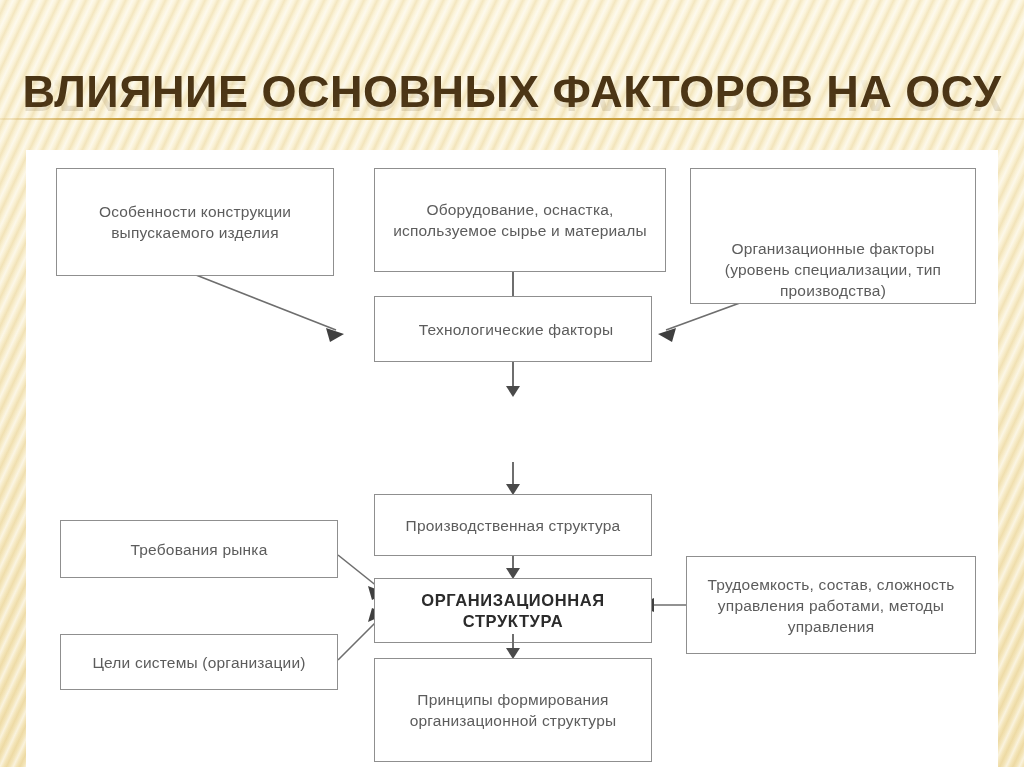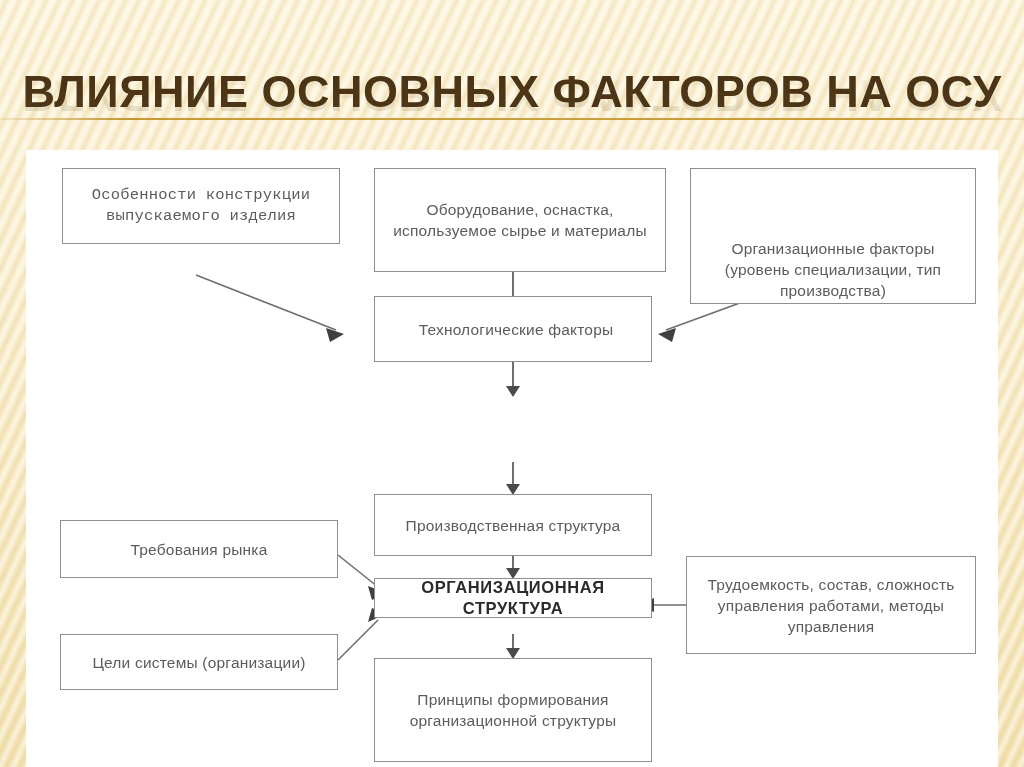--- a/index.html
+++ b/index.html
@@ -172,21 +172,21 @@
         <path d="M 312 405 L 352 437" stroke="#6e6e6e" stroke-width="1.6" fill="none"></path>
         <polygon points="360,443 342,436 346,450" fill="#3f3f3f"></polygon>
 
         <path d="M 312 510 L 352 470" stroke="#6e6e6e" stroke-width="1.6" fill="none"></path>
         <polygon points="360,464 346,458 342,472" fill="#3f3f3f"></polygon>
 
         <path d="M 660 455 L 622 455" stroke="#6e6e6e" stroke-width="1.6" fill="none"></path>
         <polygon points="612,455 628,448 628,462" fill="#3f3f3f"></polygon>
       </svg>
 
-      <div class="box" style="left:36px; top:18px; width:278px; height:76px;font-family:Liberation Mono, monospace;">
+      <div class="box" style="left:30px; top:18px; width:278px; height:108px;">
         <span class="txt">Особенности конструкции выпускаемого изделия</span>
       </div>
 
       <div class="box" style="left:348px; top:18px; width:292px; height:104px;justify-content:flex-end;">
         <span class="txt">Оборудование, оснастка, используемое сырье и материалы</span>
       </div>
 
       <div class="box" style="left:664px; top:18px; width:286px; height:136px;align-items:flex-end;">
         <span class="txt">Организационные факторы (уровень специализации, тип производства)</span>
       </div>
@@ -205,21 +205,21 @@
       <div class="arrow-line" style="left:486px; top:312px; width:2px; height:28px;"></div>
       <div class="arrow-head ah-down" style="left:480px; top:334px;"></div>
 
       <div class="box" style="left:348px; top:344px; width:278px; height:62px;">
         <span class="txt">Производственная структура</span>
       </div>
 
       <div class="arrow-line" style="left:486px; top:406px; width:2px; height:18px;"></div>
       <div class="arrow-head ah-down" style="left:480px; top:418px;"></div>
 
-      <div class="box emphasis" style="left:348px; top:428px; width:278px; height:40px;">
+      <div class="box emphasis" style="left:348px; top:428px; width:278px; height:65px;">
         <span class="txt">ОРГАНИЗАЦИОННАЯ СТРУКТУРА</span>
       </div>
 
       <div class="arrow-line" style="left:486px; top:484px; width:2px; height:20px;"></div>
       <div class="arrow-head ah-down" style="left:480px; top:498px;"></div>
 
       <div class="box" style="left:348px; top:508px; width:278px; height:104px;">
         <span class="txt">Принципы формирования организационной структуры</span>
       </div>
 

